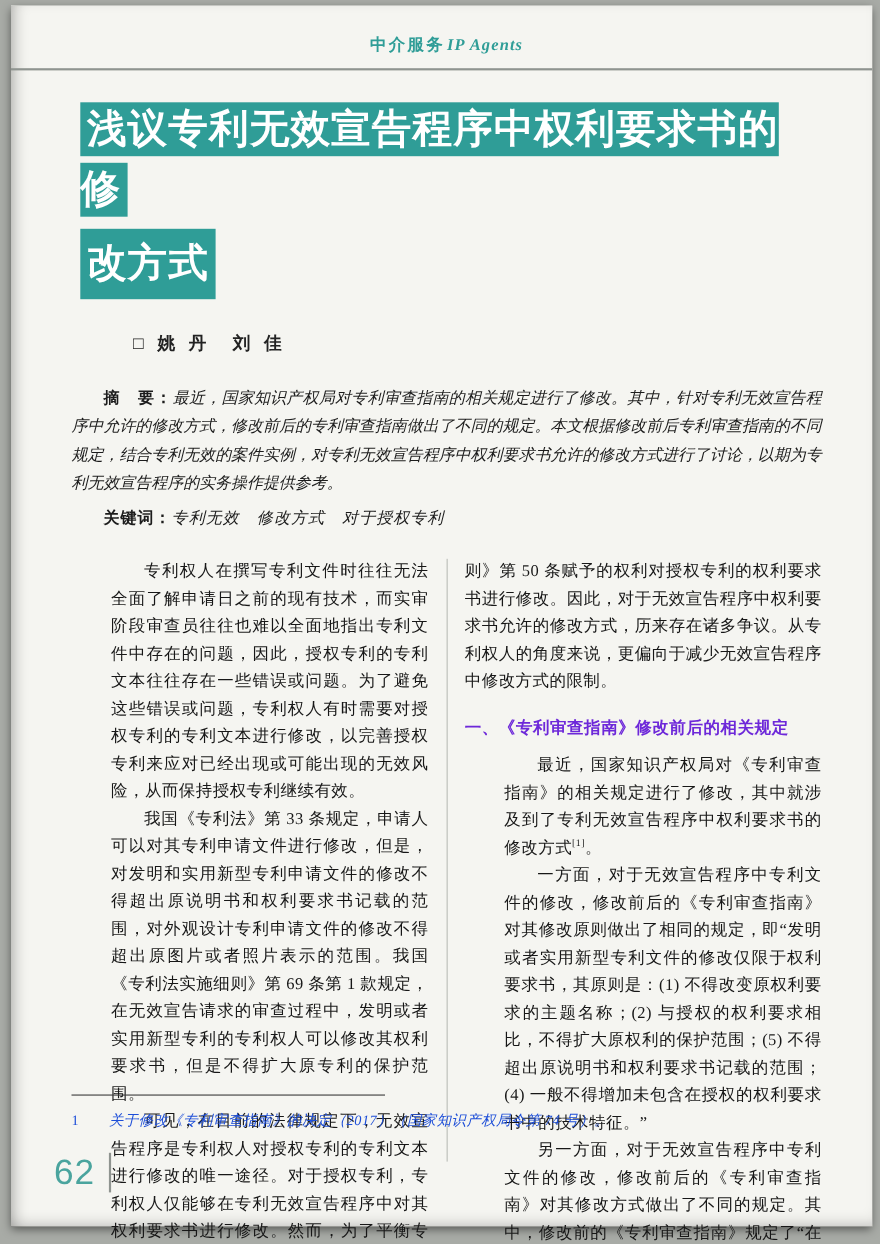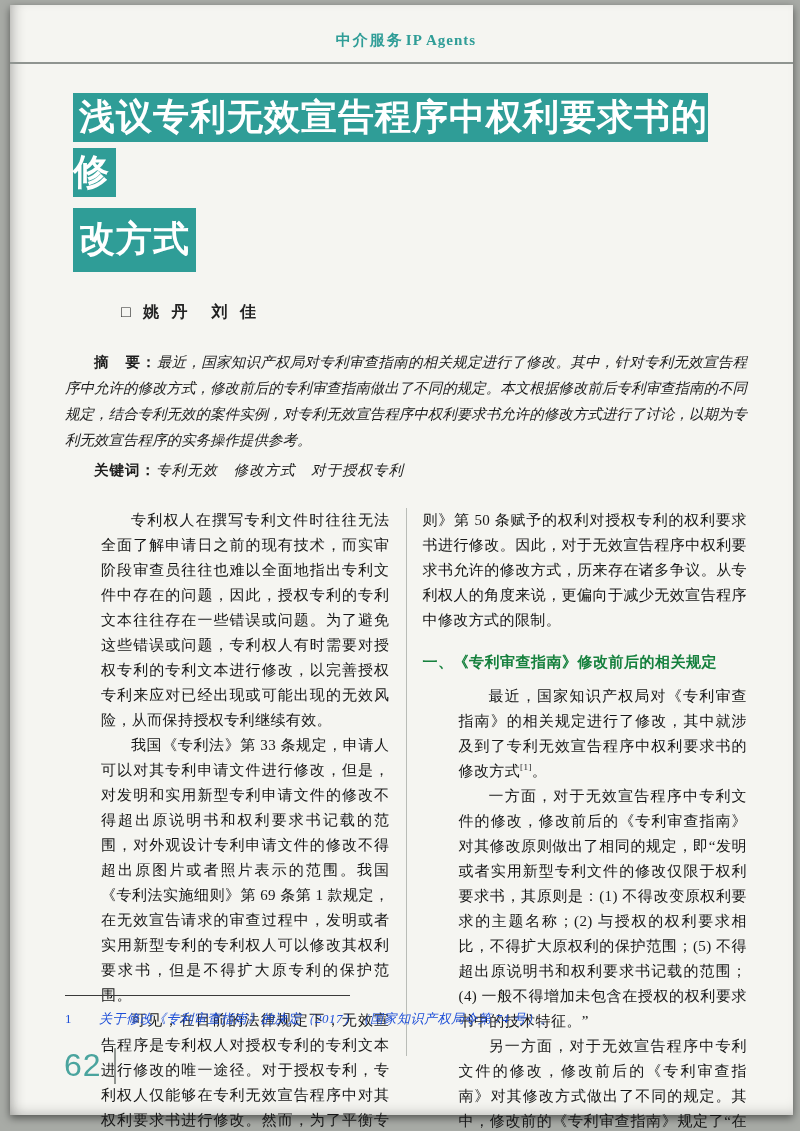--- a/index.html
+++ b/index.html
@@ -16,21 +16,21 @@
                inset 0 -10px 14px -8px rgba(0,0,0,.18);
     box-sizing:border-box;
     padding:0 46px 0 55px;
   }
   
   .header{
     text-align:center;padding-top:26px;
     font-family:"Liberation Sans","DejaVu Sans",sans-serif;
     font-weight:bold;font-size:15px;color:#2f9d97;letter-spacing:2px;
   }
-  .header .en{margin-left:2px;letter-spacing:1px;font-family:"Liberation Serif",serif;}
+  .header .en{margin-left:2px;letter-spacing:1px;font-family:"Liberation Serif",serif;font-style:italic;}
   .header-rule{
     position:absolute;left:0;right:0;top:57px;height:2px;
     background:#8f9490;
   }
   
   .title{
     margin:40px 0 0 8px;
     font-size:36px;line-height:55px;font-weight:bold;
     letter-spacing:1px;
   }
@@ -69,34 +69,34 @@
     text-align:justify;letter-spacing:.4px;
   }
   .col.left{margin-right:16px;}
   .col.right{border-left:1px solid #b9bcb7;padding-left:16px;}
   .col p{margin:0;}
   .col p.indent{text-indent:2em;margin-left:36px;}
   .col sup{font-size:9px;vertical-align:super;line-height:0;}
   .col h2{
     margin:16px 0 10px 0;
     font-family:"Liberation Sans","DejaVu Sans",sans-serif;
-    font-size:15px;font-weight:bold;color:#15803d;letter-spacing:.5px;
+    font-size:15px;font-weight:bold;color:#6d28d9;letter-spacing:.5px;
   }
   
   .footnote-rule{
     position:absolute;left:55px;top:990px;width:285px;height:1px;background:#3a3a3a;
   }
   .footnote{
     position:absolute;left:55px;top:1005px;right:36px;
     font-size:13px;font-style:italic;color:#1d4ed8;letter-spacing:.5px;
   }
   .footnote .fn-num{display:inline-block;width:34px;font-style:normal;}
   
   .footer{
-    position:absolute;left:54px;top:1042px;
+    position:absolute;left:39px;top:1042px;
     display:flex;align-items:center;
   }
   .footer .pgnum{
     font-size:32px;color:#4aa49e;letter-spacing:1px;
     font-family:"Liberation Sans","DejaVu Sans",sans-serif;font-weight:normal;
   }
   .footer .vbar{
     display:inline-block;width:2px;height:36px;background:#8f9490;margin:0 10px 0 12px;
   }
   .jinfo{display:flex;flex-direction:column;justify-content:center;}

